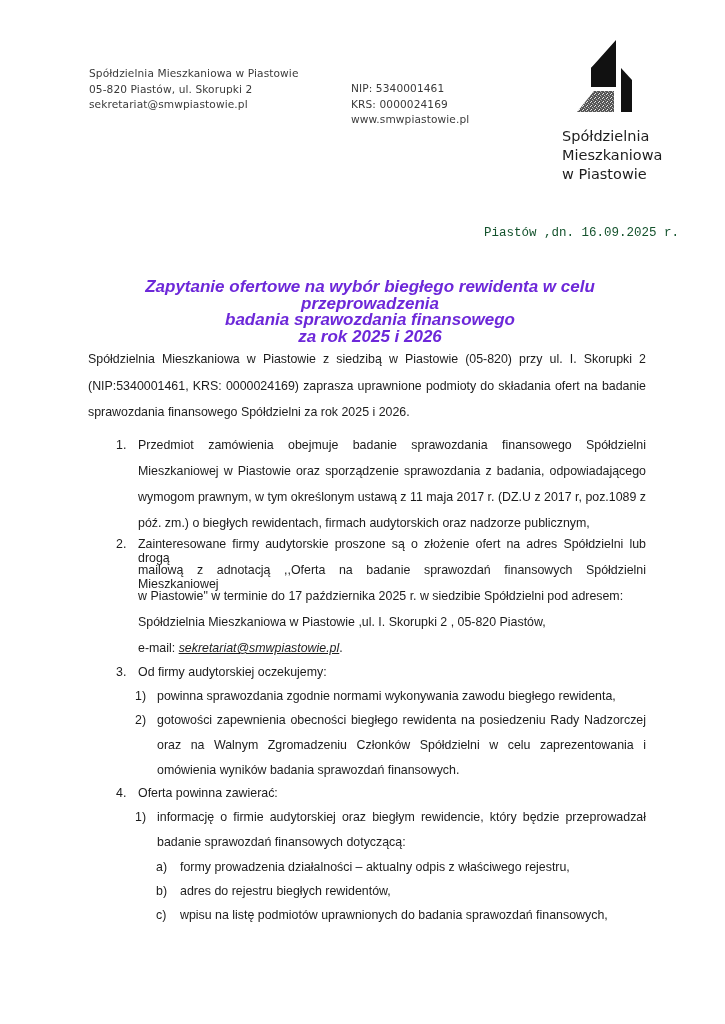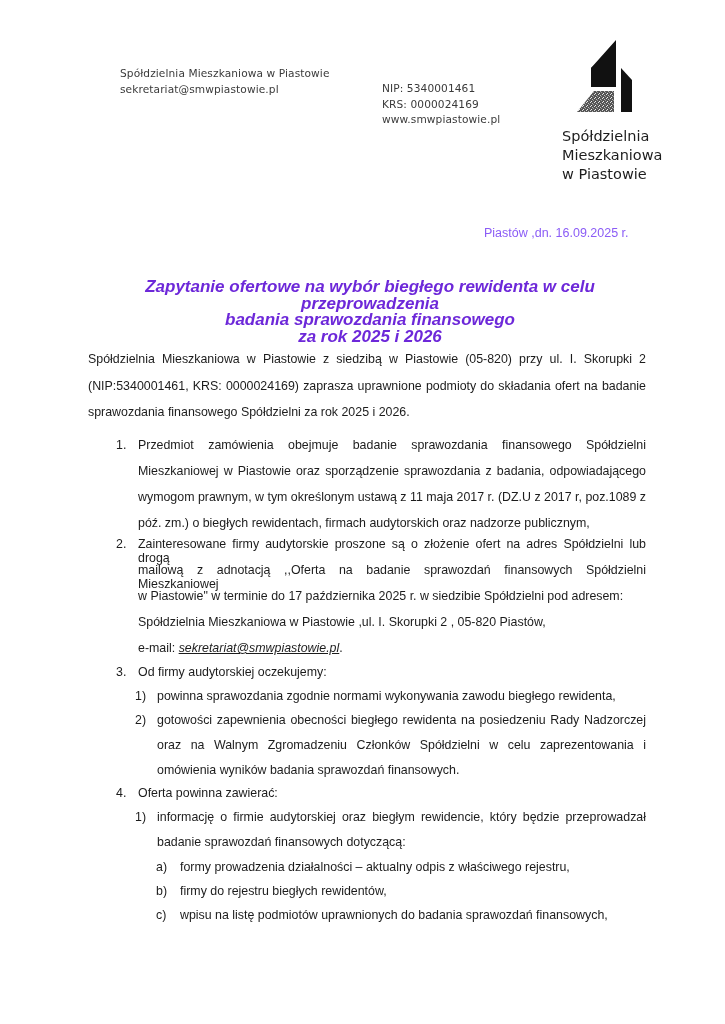--- a/index.html
+++ b/index.html
@@ -1,33 +1,34 @@
 <!DOCTYPE html>
 <html><head>
 <meta charset="utf-8">
 <style>
   html, body { margin: 0; padding: 0; background: #ffffff; }
   body { width: 725px; height: 1024px; position: relative; overflow: hidden; color: #161616; font-family: "Liberation Sans", sans-serif; }
   .abs { position: absolute; }
-  .hdr { font-family: "DejaVu Sans", sans-serif; font-size: 10.6px; line-height: 15.5px; color: #3a3a3a; letter-spacing: 0.1px; margin-left: 31px; }
+  .hdr { font-family: "DejaVu Sans", sans-serif; font-size: 10.6px; line-height: 15.5px; color: #3a3a3a; letter-spacing: 0.1px; }
   .hdr div { white-space: nowrap; }
   .logo-text { font-family: "DejaVu Sans", sans-serif; font-weight: normal; font-size: 14.5px; line-height: 19px; color: #1d1d1d; }
-  .date { font-family: Liberation Sans, sans-serif; font-size: 12.5px; color: #8b5cf6; }
+  .date { font-family: Liberation Mono, monospace; font-size: 12.5px; color: #14532d; }
   .title { font-family: "Liberation Sans", sans-serif; font-style: italic; font-weight: bold; font-size: 17px; line-height: 16.5px; text-align: center; color: #6d28d9; }
   .body { font-family: "Liberation Sans", sans-serif; font-size: 12.4px; color: #1c1c1c; }
   .line { position: absolute; white-space: nowrap; }
   .just { text-align: justify; text-align-last: justify; white-space: normal; }
   .num { position: absolute; white-space: nowrap; }
   .link { text-decoration: underline; font-style: italic; }
 </style>
 </head>
 <body>
 
 <div class="abs hdr" style="left:89px; top:66px;">
   <div>Spółdzielnia Mieszkaniowa w Piastowie</div>
+  <div>05-820 Piastów, ul. Skorupki 2</div>
   <div>sekretariat@smwpiastowie.pl</div>
 </div>
 <div class="abs hdr" style="left:351px; top:81px;">
   <div>NIP: 5340001461</div>
   <div>KRS: 0000024169</div>
   <div>www.smwpiastowie.pl</div>
 </div>
 
 <div class="abs" style="left:560px; top:34px; width:120px;">
   <svg width="80" height="78" viewBox="0 0 80 78" style="position:absolute; left:14px; top:0;">
@@ -95,16 +96,16 @@
 
   <div class="num" style="left:116px; top:786px;">4.</div>
   <div class="line" style="left:138px; top:786px;">Oferta powinna zawierać:</div>
   <div class="num" style="left:135px; top:810px;">1)</div>
   <div class="line just" style="left:157px; top:810px; width:489px;">informację o firmie audytorskiej oraz biegłym rewidencie, który będzie przeprowadzał</div>
   <div class="line" style="left:157px; top:835px;">badanie sprawozdań finansowych dotyczącą:</div>
 
   <div class="num" style="left:156px; top:860px;">a)</div>
   <div class="line" style="left:180px; top:860px;">formy prowadzenia działalności – aktualny odpis z właściwego rejestru,</div>
   <div class="num" style="left:156px; top:884px;">b)</div>
-  <div class="line" style="left:180px; top:884px;">firmy do rejestru biegłych rewidentów,</div>
+  <div class="line" style="left:180px; top:884px;">adres do rejestru biegłych rewidentów,</div>
   <div class="num" style="left:156px; top:908px;">c)</div>
   <div class="line" style="left:180px; top:908px;">wpisu na listę podmiotów uprawnionych do badania sprawozdań finansowych,</div>
 </div>
 
 </body></html>

